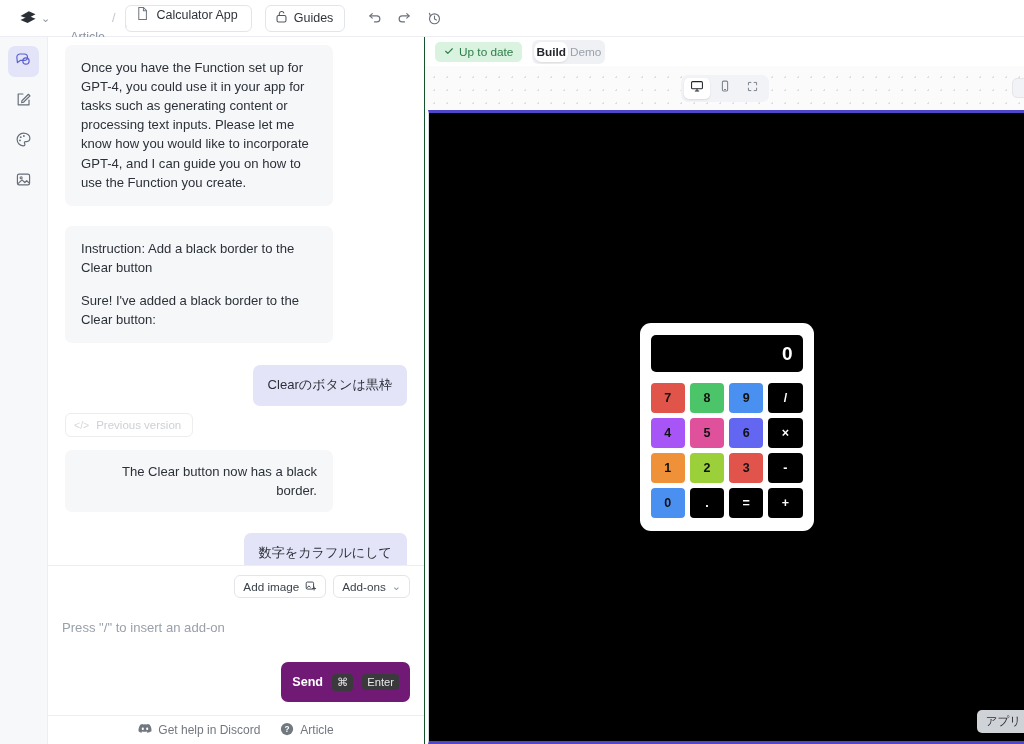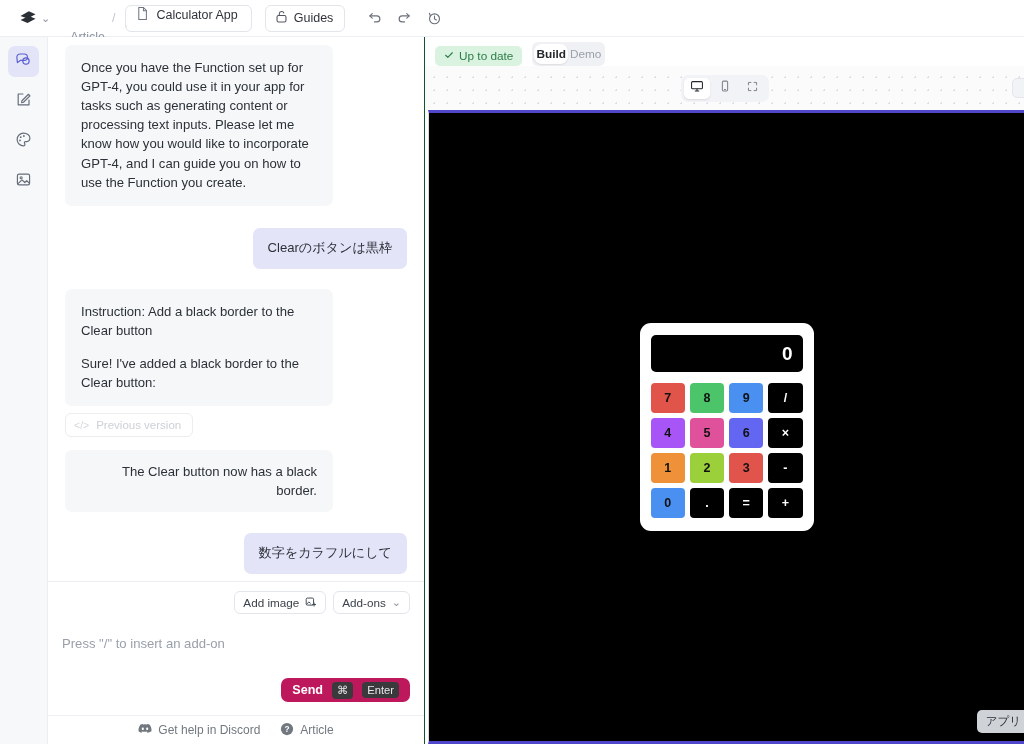--- a/index.html
+++ b/index.html
@@ -121,22 +121,22 @@
     height: 23px; padding: 0 8px;
     font-size: 11.7px; color: #3c424b; background: #fff; cursor: pointer;
   }
   .composer-input {
     margin-top: 22px;
     font-size: 13.1px; color: #9aa0aa; min-height: 34px; cursor: text;
   }
   .composer-send-row { display: flex; justify-content: flex-end; padding-bottom: 13px; margin-top: 8px; }
   .send-btn {
     display: inline-flex; align-items: center; gap: 9px;
-    background: #be185d; border-radius: 7px;
-    height: 24px; padding: 0 11px; cursor: pointer; justify-content: flex-end;
+    background: #701a75; border-radius: 7px;
+    height: 40px; padding: 0 11px; cursor: pointer; justify-content: flex-end;
   }
   .send-btn .lbl { color: #fff; font-size: 12.6px; font-weight: 700; }
   .send-btn .kbd {
     background: #3a3a3d; border-radius: 4px;
     color: #e8e8ea; font-size: 11.2px;
     padding: 2px 5px; display: inline-flex; align-items: center; gap: 4px;
   }
   .chat-footer {
     border-top: 1px solid #eceef1;
     height: 29px; min-height: 29px;
@@ -145,21 +145,21 @@
   }
   .foot-link {
     display: inline-flex; align-items: center; gap: 6px;
     font-size: 12px; color: #72787f; cursor: pointer;
   }
 
   
   .preview-col { flex: 1; display: flex; flex-direction: column; background: #fff; min-width: 0; }
   .preview-bar {
     height: 29px; min-height: 29px;
-    display: flex; align-items: flex-end; gap: 3px;
+    display: flex; align-items: center; gap: 3px;
     padding: 0 10px; background: #fff;
   }
   .status-chip {
     display: inline-flex; align-items: center; gap: 5px;
     background: #daf3e0; color: #2e7d48;
     border-radius: 5px; height: 20px; padding: 0 9px;
     font-size: 11.8px;
   }
   .seg {
     display: inline-flex; margin-left: 7px;
@@ -356,29 +356,29 @@
 
     <div class="chat-col">
       <div class="chat-scroll">
 
         <div class="msg" style="margin-top:8px;">
           <div class="msg-ai">
             <p>Once you have the Function set up for GPT-4, you could use it in your app for tasks such as generating content or processing text inputs. Please let me know how you would like to incorporate GPT-4, and I can guide you on how to use the Function you create.</p>
           </div>
         </div>
 
-        <div class="msg msg-user-row" style="margin-top:22px;">
-          <div class="msg-user">Clearのボタンは黒枠</div>
-        </div>
-
         <div class="msg" style="margin-top:20px;">
           <div class="msg-ai">
             <p>Instruction: Add a black border to the Clear button</p>
             <p>Sure! I've added a black border to the Clear button:</p>
           </div>
+        </div>
+
+        <div class="msg msg-user-row" style="margin-top:22px;">
+          <div class="msg-user">Clearのボタンは黒枠</div>
         </div>
 
         <div class="msg" style="margin-top:-4px;">
           <div class="prev-ver">
             <span class="code-glyph">&lt;/&gt;</span>
             <span>Previous version</span>
           </div>
         </div>
 
         <div class="msg" style="margin-top:8px;text-align:right;">

